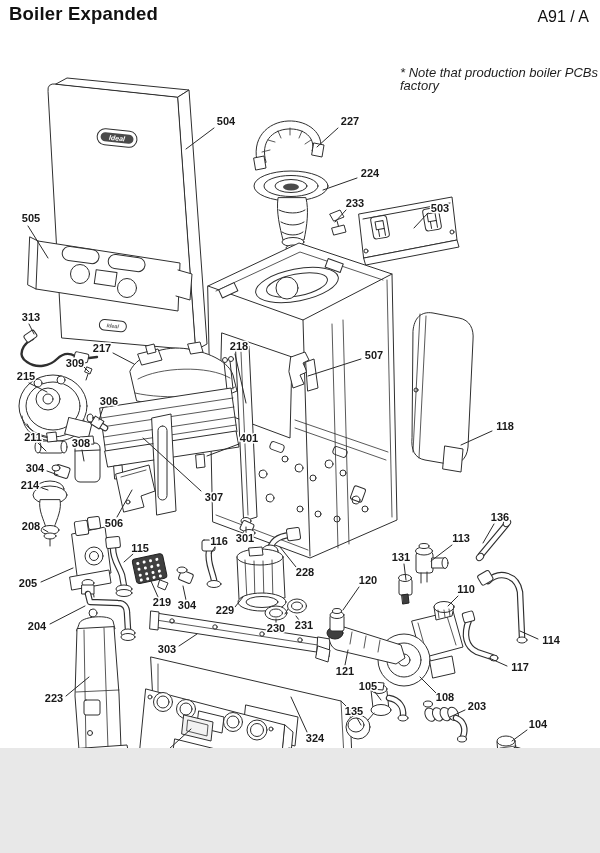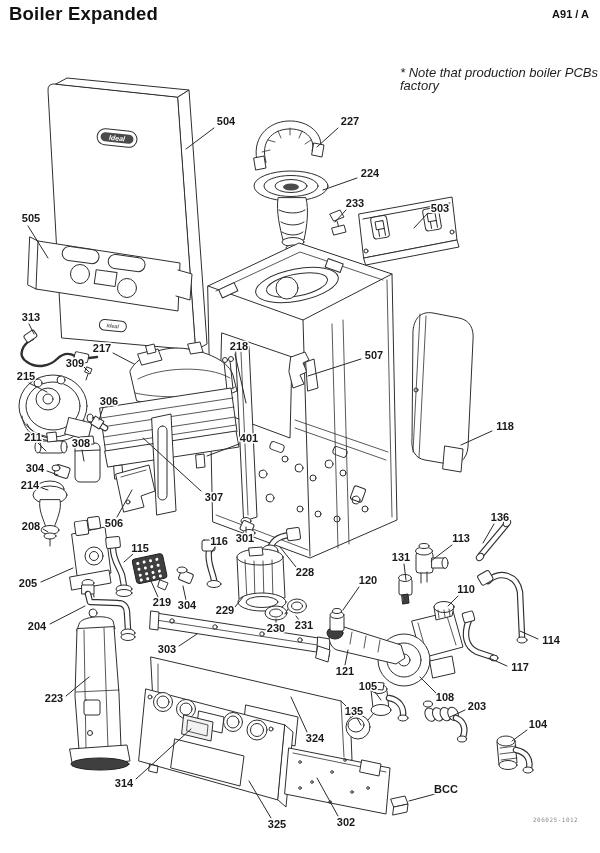--- a/index.html
+++ b/index.html
@@ -1,19 +1,19 @@
 <!DOCTYPE html>
 <html><head>
 <meta charset="utf-8">
 <style>
   html,body{margin:0;padding:0;background:#e8e8e8;}
-  .page{position:relative;width:600px;height:853px;background:#fff;overflow:hidden;
+  .page{position:relative;width:600px;height:748px;background:#fff;overflow:hidden;
         font-family:"Liberation Sans",sans-serif;color:#111;}
   .title{position:absolute;left:9px;top:3px;font-size:18.5px;font-weight:700;letter-spacing:.2px;}
-  .docref{position:absolute;right:11px;top:8px;font-size:11px;font-weight:700;}
+  .docref{position:absolute;right:11px;top:8px;font-size:16px;font-weight:400;}
   .note{position:absolute;left:360px;top:66px;width:238px;font-size:13px;font-style:italic;
         line-height:13.3px;color:#1d1d1d;margin-left:40px;}
   svg{position:absolute;left:0;top:0;}
   svg *{stroke:#2f2f2f;stroke-width:1;fill:none;stroke-linecap:round;stroke-linejoin:round;}
   .f-w{fill:#ffffff;}
   .f-l{fill:#f2f2f2;}
   .f-d{fill:#3f3f3f;stroke:#222;}
   .f-d2{fill:#4a4a4a;stroke:none;}
   .dot{fill:#fff;stroke:none;}
   .pipe-o{stroke-width:6.5;}

